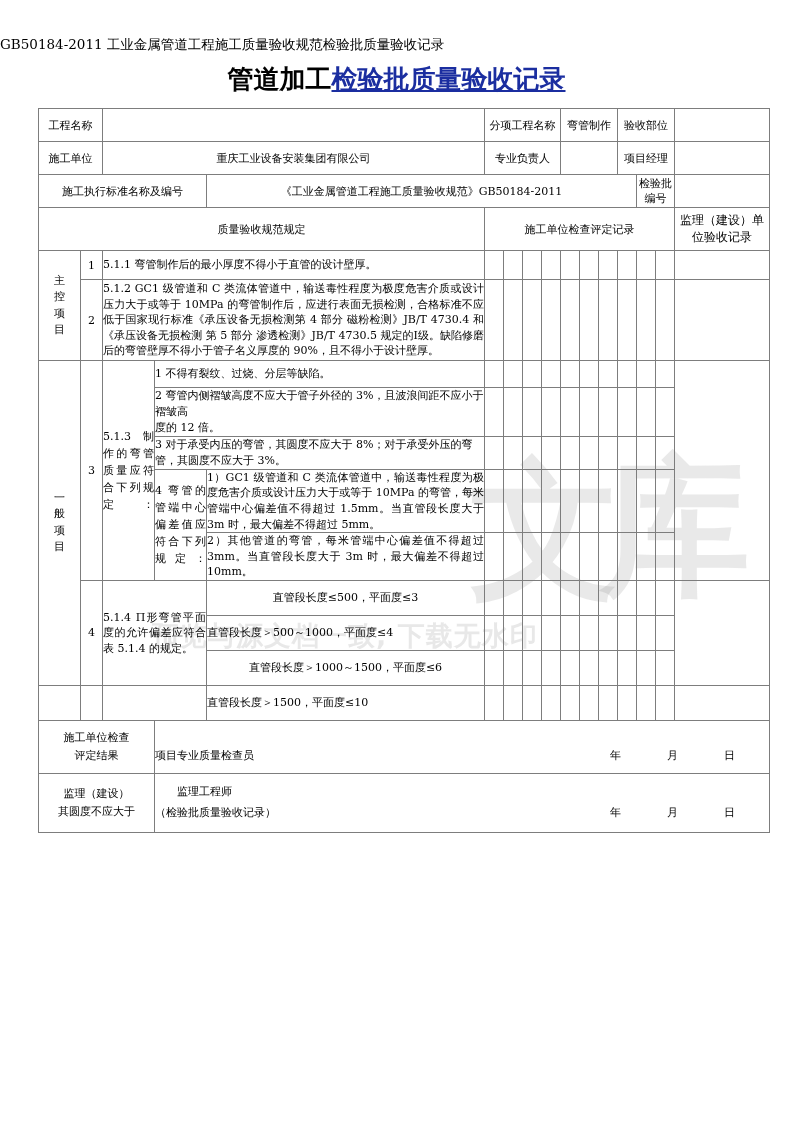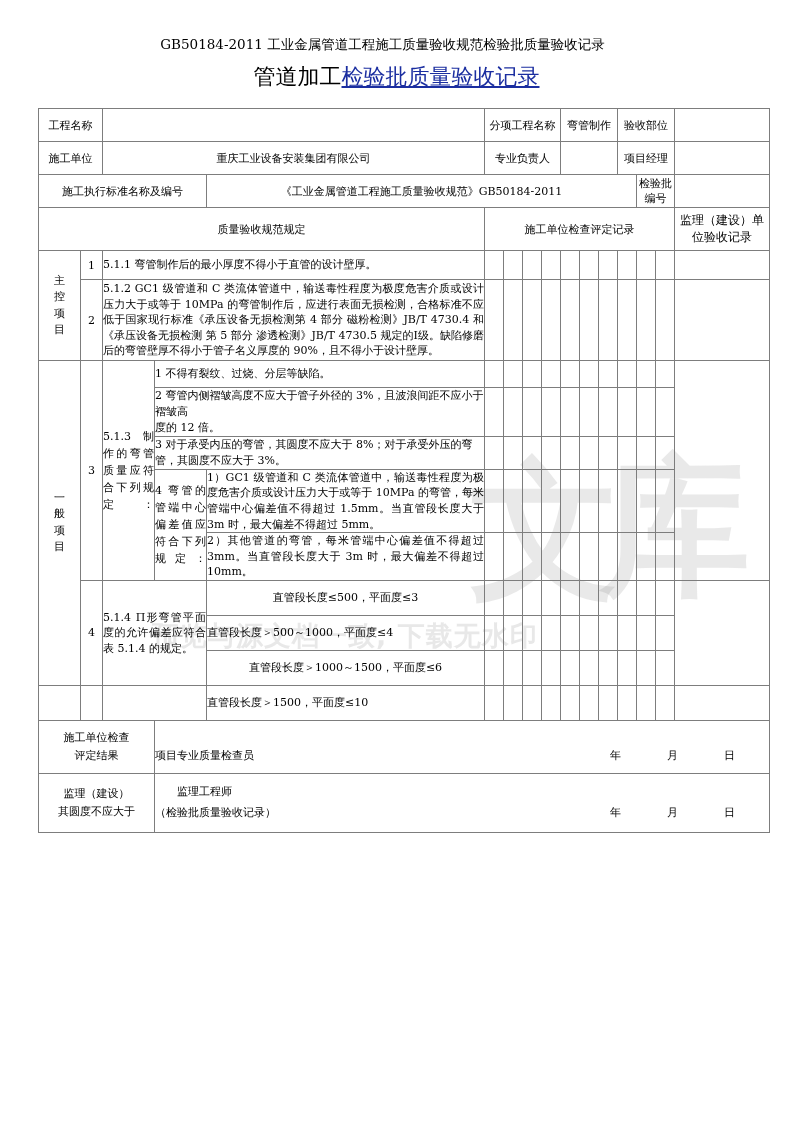--- a/index.html
+++ b/index.html
@@ -41,31 +41,31 @@
     color: rgba(120,120,120,0.17);
     white-space: nowrap;
   }
   .wm-url  { left: 150px; top: 592px; font-size: 27px; letter-spacing: 1px; }
   .wm-cn   { left: 152px; top: 618px; font-size: 27px; letter-spacing: 1px; }
 
   
   #doc-title-line {
     position: absolute;
     left: 0; top: 36px; width: 765px;
-    text-align: center;
+    text-align: left;
     font-size: 13.5px;
     font-family: "DejaVu Serif", "Liberation Serif", serif;
     z-index: 10;
   }
   #main-title {
     position: absolute;
     left: 0; top: 62px; width: 793px;
     text-align: center;
-    font-size: 22px;
-    font-weight: normal;
+    font-size: 26px;
+    font-weight: bold;
     font-family: "DejaVu Sans", "Liberation Sans", sans-serif;
     z-index: 10;
   }
   #main-title .blue {
     color: #1b2ea0;
     text-decoration: underline;
   }
 
   
   #form-table {

